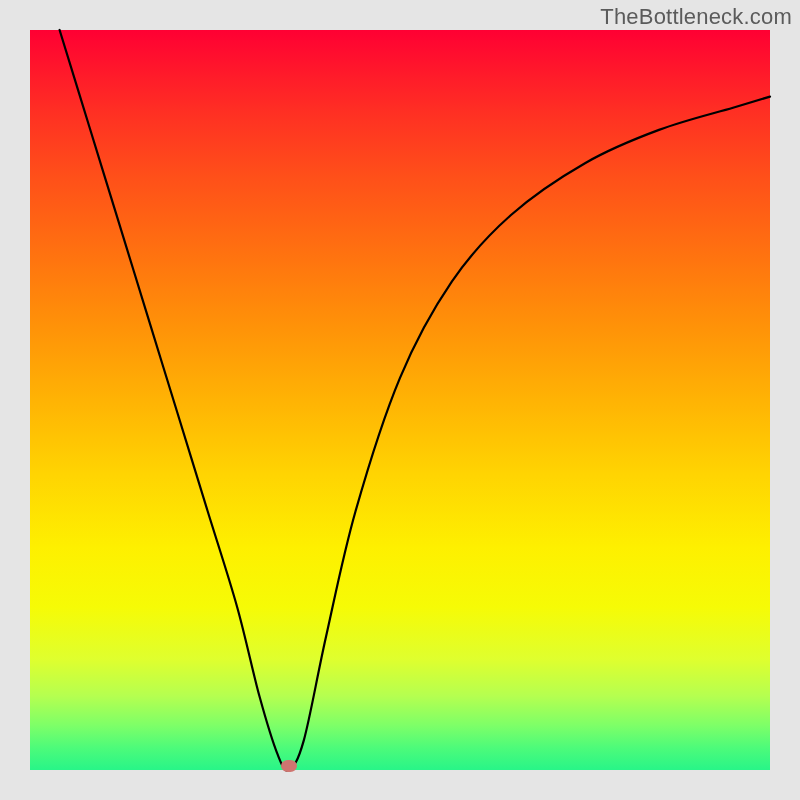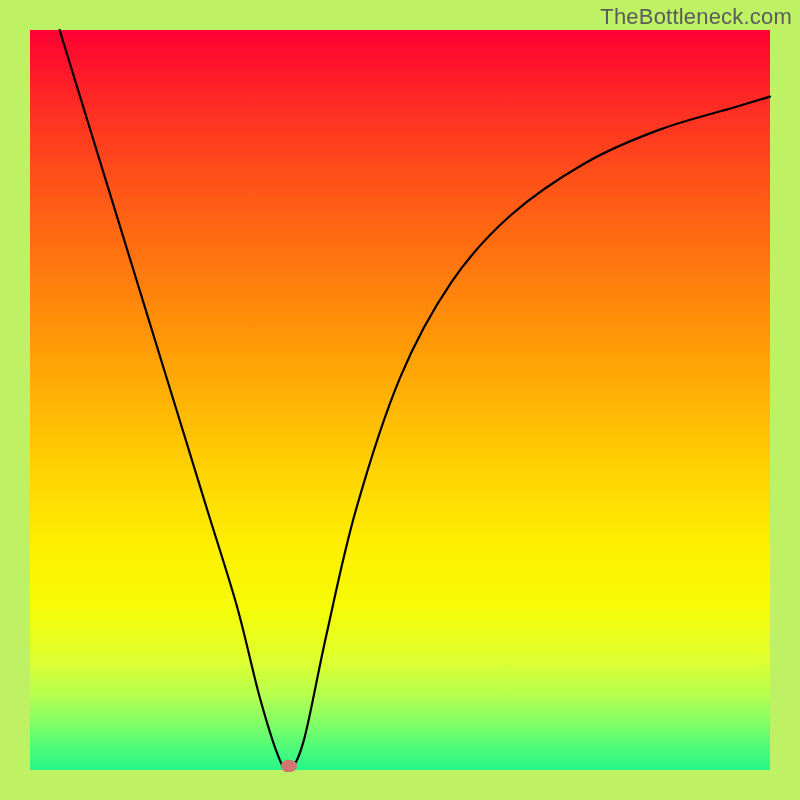--- a/index.html
+++ b/index.html
@@ -8,21 +8,21 @@
     width: 800px;
     height: 800px;
     background: #000;
     overflow: hidden;
     font-family: Arial, Helvetica, sans-serif;
   }
   .frame {
     position: relative;
     width: 800px;
     height: 800px;
-    background: #bef264;
+    background: #e5e5e5;
   }
   .plot-area {
     position: absolute;
     left: 30px;
     top: 30px;
     width: 740px;
     height: 740px;
     
     background: linear-gradient(
       to bottom,

